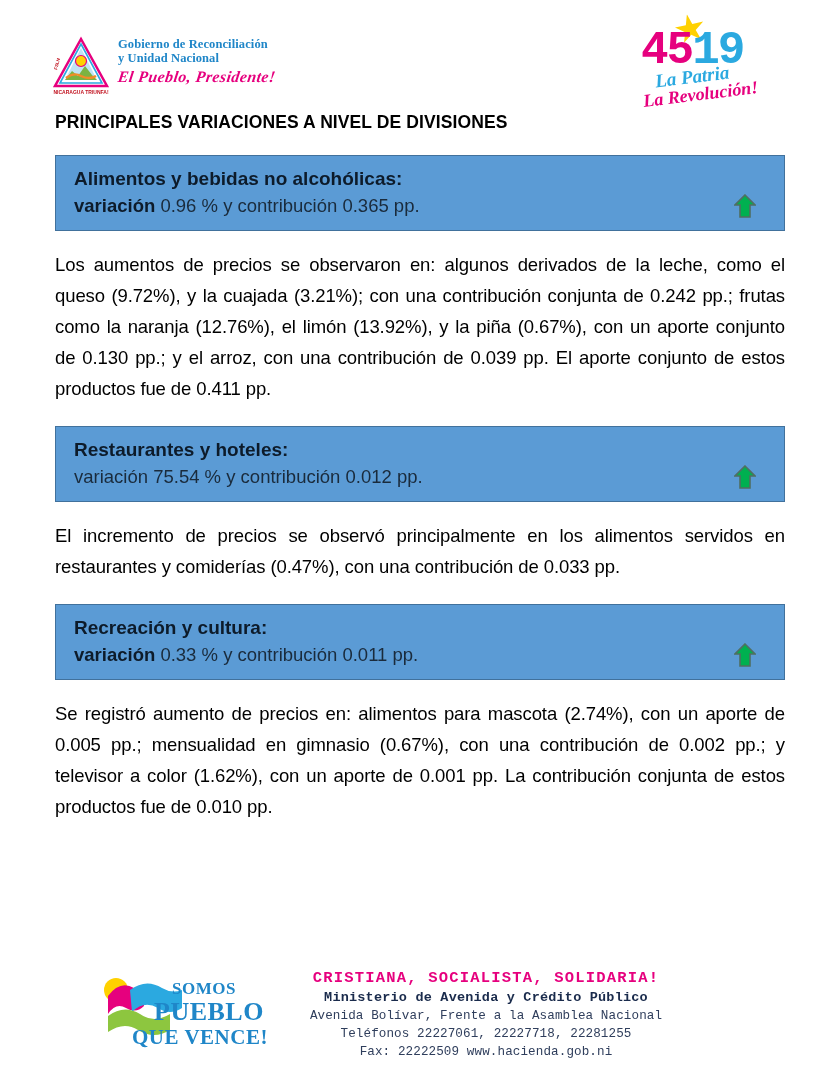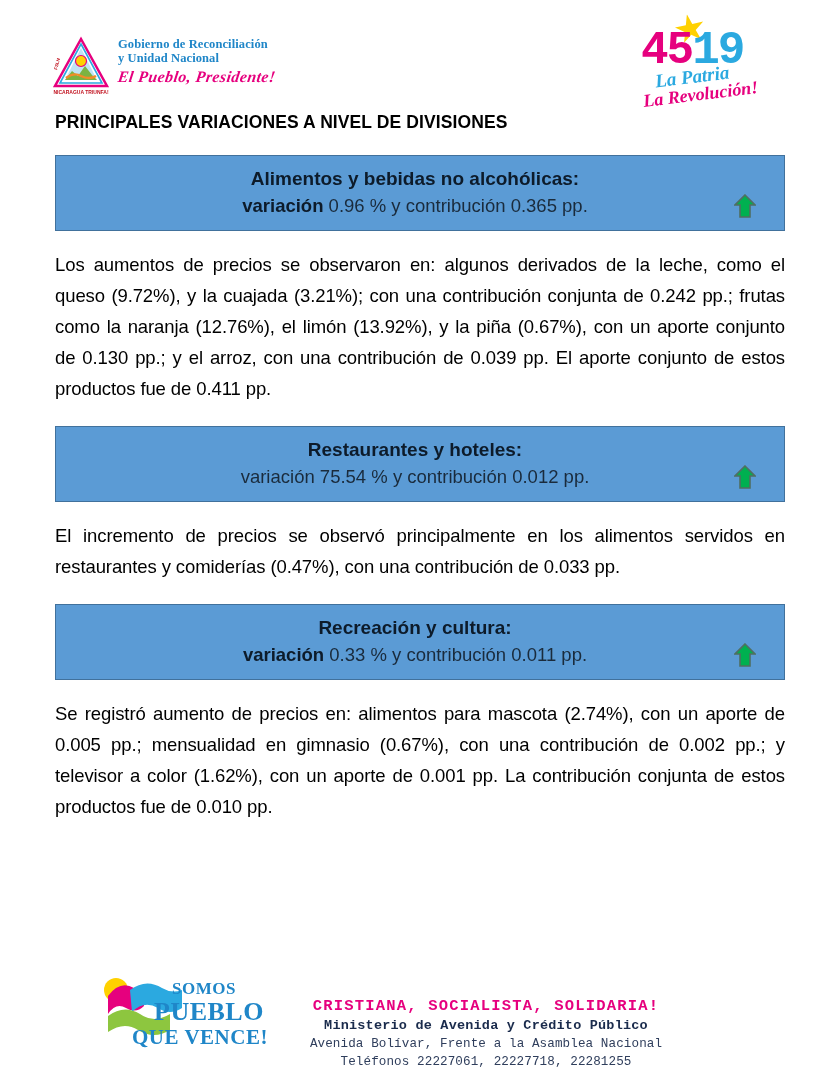--- a/index.html
+++ b/index.html
@@ -145,24 +145,23 @@
     position: absolute;
     left: 55px;
     top: 155px;
     width: 730px;
   }
 
   .banner {
     background: #5B9BD5;
     border: 1px solid #41719C;
     box-sizing: border-box;
-    padding: 10px 14px 11px 4px;
+    padding: 10px 14px 11px 18px;
     position: relative;
     min-height: 72px;
-    text-align: center;
   }
   .banner-title {
     font-family: "Liberation Sans", sans-serif;
     font-weight: bold;
     font-size: 19px;
     line-height: 26px;
     color: #0D1B2A;
   }
   .banner-sub {
     font-family: "Liberation Sans", sans-serif;
@@ -233,21 +232,20 @@
     width: 400px;
     text-align: center;
     font-family: "Liberation Mono", monospace;
   }
   .f-slogan {
     color: #E6007E;
     font-weight: bold;
     font-size: 15.5px;
     letter-spacing: 1.2px;
     line-height: 20px;
-    margin-top: 28px;
   }
   .f-ministry {
     color: #1A2B4C;
     font-weight: bold;
     font-size: 13.5px;
     line-height: 19px;
     letter-spacing: 0.2px;
   }
   .f-line {
     color: #2F3E5C;

